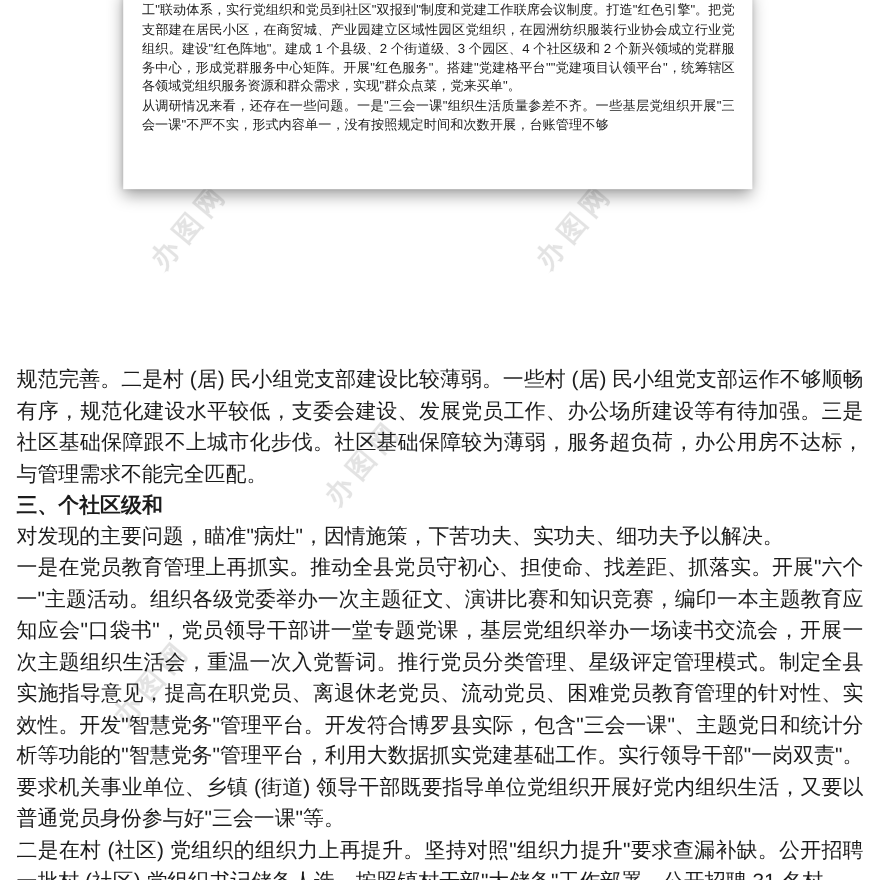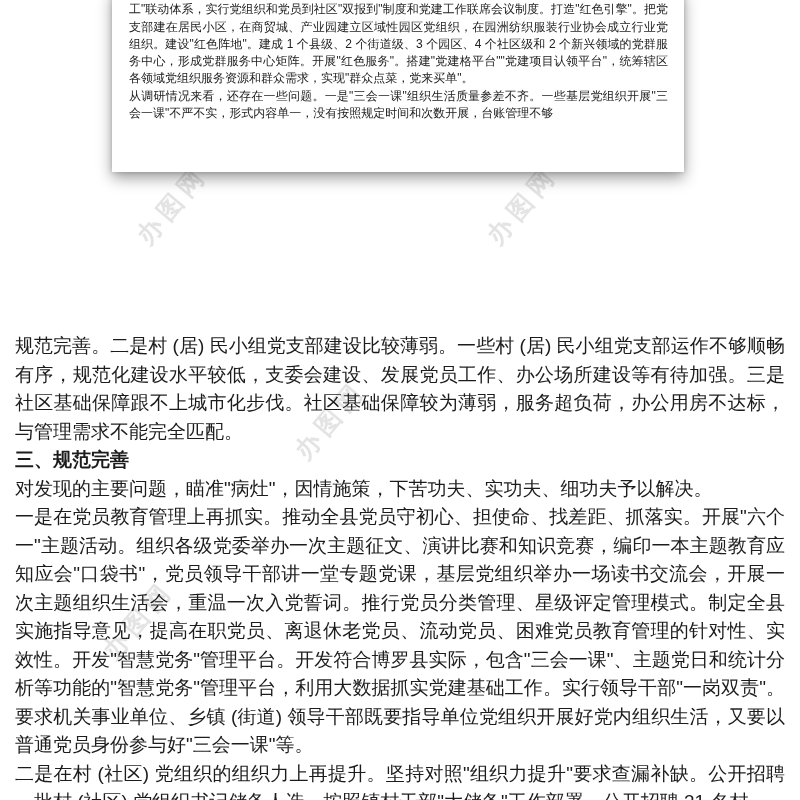--- a/index.html
+++ b/index.html
@@ -53,19 +53,19 @@
 
   <div class="preview-page">
     <div class="preview-text">
       <p>推动试点工作取得突破性开局。构建"红色纽带"。建立县、街道、社区三级联动体系和"党工+社工+义工"联动体系，实行党组织和党员到社区"双报到"制度和党建工作联席会议制度。打造"红色引擎"。把党支部建在居民小区，在商贸城、产业园建立区域性园区党组织，在园洲纺织服装行业协会成立行业党组织。建设"红色阵地"。建成 1 个县级、2 个街道级、3 个园区、4 个社区级和 2 个新兴领域的党群服务中心，形成党群服务中心矩阵。开展"红色服务"。搭建"党建格平台""党建项目认领平台"，统筹辖区各领域党组织服务资源和群众需求，实现"群众点菜，党来买单"。</p>
       <p>从调研情况来看，还存在一些问题。一是"三会一课"组织生活质量参差不齐。一些基层党组织开展"三会一课"不严不实，形式内容单一，没有按照规定时间和次数开展，台账管理不够</p>
     </div>
   </div>
 
   <div class="main-doc">
     <p>规范完善。二是村 (居) 民小组党支部建设比较薄弱。一些村 (居) 民小组党支部运作不够顺畅有序，规范化建设水平较低，支委会建设、发展党员工作、办公场所建设等有待加强。三是社区基础保障跟不上城市化步伐。社区基础保障较为薄弱，服务超负荷，办公用房不达标，与管理需求不能完全匹配。</p>
-    <p class="bold">三、规范完善</p>
+    <p class="bold">三、个社区级和</p>
     <p>对发现的主要问题，瞄准"病灶"，因情施策，下苦功夫、实功夫、细功夫予以解决。</p>
     <p>一是在党员教育管理上再抓实。推动全县党员守初心、担使命、找差距、抓落实。开展"六个一"主题活动。组织各级党委举办一次主题征文、演讲比赛和知识竞赛，编印一本主题教育应知应会"口袋书"，党员领导干部讲一堂专题党课，基层党组织举办一场读书交流会，开展一次主题组织生活会，重温一次入党誓词。推行党员分类管理、星级评定管理模式。制定全县实施指导意见，提高在职党员、离退休老党员、流动党员、困难党员教育管理的针对性、实效性。开发"智慧党务"管理平台。开发符合博罗县实际，包含"三会一课"、主题党日和统计分析等功能的"智慧党务"管理平台，利用大数据抓实党建基础工作。实行领导干部"一岗双责"。要求机关事业单位、乡镇 (街道) 领导干部既要指导单位党组织开展好党内组织生活，又要以普通党员身份参与好"三会一课"等。</p>
     <p>二是在村 (社区) 党组织的组织力上再提升。坚持对照"组织力提升"要求查漏补缺。公开招聘一批村 (社区) 党组织书记储备人选，按照镇村干部"大储备"工作部署，公开招聘 31 名村</p>
   </div>
 
 </div>
 
 </body></html>

